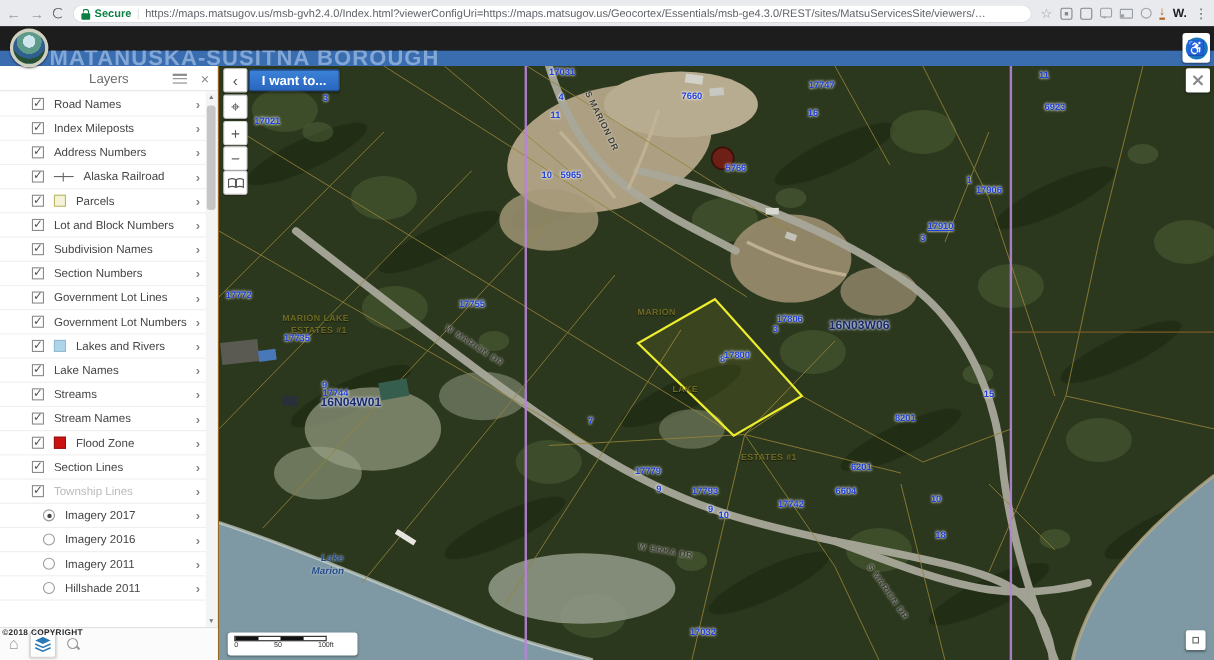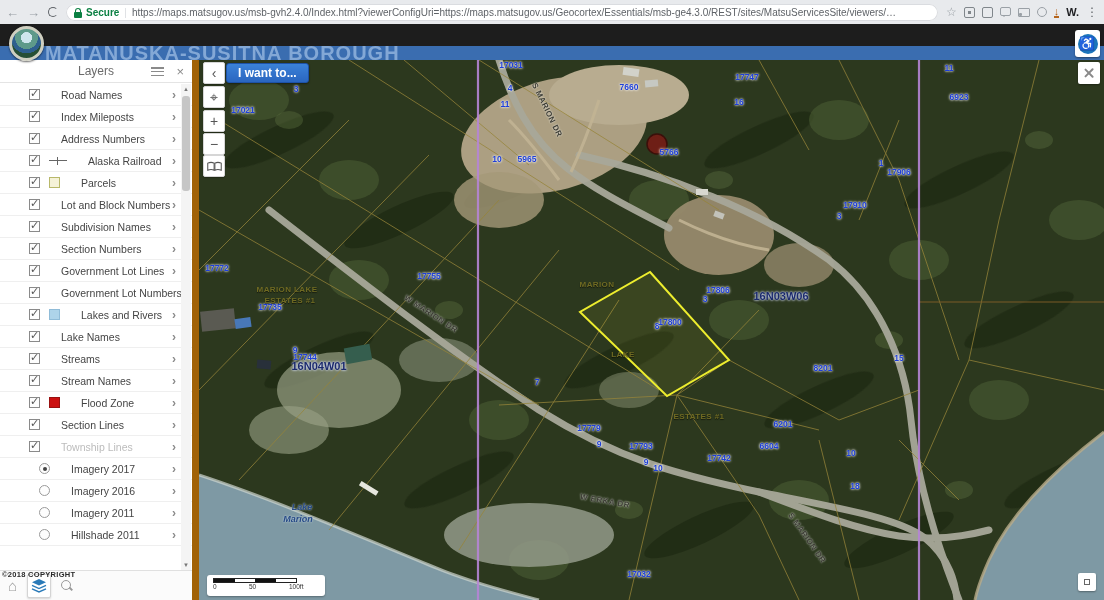--- a/index.html
+++ b/index.html
@@ -35,42 +35,42 @@
   .apptitle { position:absolute; left:60px; top:27px; color:#fff; font-size:15px; font-weight:bold; letter-spacing:.2px;margin-top:31px; }
   .band { position:absolute; left:0; top:46px; width:1104px; height:14px; background:#3a6db0; overflow:hidden; }
   .watermark { position:absolute; left:45px; top:-4px; font-size:20px; font-weight:bold; letter-spacing:1px; color:rgba(170,200,235,.65); white-space:nowrap; }
   .logo { position:absolute; left:9px; top:26px; width:35px; height:35px; border-radius:50%; z-index:30;
           background:radial-gradient(circle at 50% 30%, #cfe6ee 0 22%, #5e9a8a 23% 45%, #2e5f8e 46% 62%, #274f35 63% 100%);
           border:3px solid #cfcfc0; box-shadow:0 1px 2px rgba(0,0,0,.6); }
   .a11ybtn { position:absolute; right:4px; top:30px; width:25px; height:27px; background:#fff; border-radius:3px; z-index:31; display:flex; align-items:center; justify-content:center; box-shadow:0 1px 2px rgba(0,0,0,.4); }
   .a11ycirc { width:20px; height:20px; border-radius:50%; background:#1b75bb; color:#fff; font-size:13px; line-height:20px; text-align:center; }
 
   
-  .sidebar { position:absolute; left:0; top:60px; width:199px; height:540px; background:#fff; border-right:7px solid #a16207; }
+  .sidebar { position:absolute; left:0; top:60px; width:199px; height:540px; background:#fff; border-right:1px solid #a16207; }
   .phead { position:absolute; left:0; top:0; width:100%; height:23px; border-bottom:1px solid #e4e4e4; display:flex; align-items:center; }
   .ptitle { position:absolute; left:0; right:0; text-align:center; color:#6a6a6a; font-size:12px; }
   .hamb { position:absolute; right:28px; top:7px; width:13px; height:9px; display:flex; flex-direction:column; justify-content:space-between; }
   .hamb i { display:block; height:1.5px; background:#8a8a8a; }
   .pclose { position:absolute; right:8px; top:4px; color:#8a8a8a; font-size:13px; }
   .llist { position:absolute; left:0; top:24px; width:100%; bottom:30px; overflow:hidden; }
   .lrow { position:relative; height:22px; display:flex; align-items:center; border-bottom:1px solid #efefef; padding-left:29px; cursor:pointer; }
   .lrow.indent { padding-left:39px; }
   .minus { position:absolute; left:13px; top:10px; width:9px; height:1.5px; background:#666; }
   .cb { width:11px; height:11px; border:1px solid #8a8a8a; background:#fdfdfd; position:relative; flex:0 0 auto; }
   .cb.on::after { content:"✓"; position:absolute; left:0px; top:-3px; font-size:11px; color:#555; }
   .radio { width:11px; height:11px; border:1px solid #9a9a9a; border-radius:50%; background:#fdfdfd; position:relative; flex:0 0 auto; }
   .radio.on::after { content:""; position:absolute; left:2.5px; top:2.5px; width:4px; height:4px; border-radius:50%; background:#444; }
   .sw { flex:0 0 auto; margin-left:9px; }
   .sw.parcel { width:11px; height:11px; background:#f5f2d8; border:1px solid #b8b86a; }
   .sw.water  { width:11px; height:11px; background:#aed4ea; border:1px solid #90bcd8; }
   .sw.flood  { width:11px; height:11px; background:#cc1111; border:1px solid #911; }
   .sw.railroad { width:18px; height:10px; position:relative; }
   .sw.railroad::before { content:""; position:absolute; left:0; right:0; top:4.5px; height:1.2px; background:#666; }
   .sw.railroad::after { content:""; position:absolute; left:8px; top:1px; width:1.2px; height:8px; background:#666; }
-  .llabel { margin-left:21px; font-size:10.5px; color:#454545; white-space:nowrap; }
+  .llabel { margin-left:9px; font-size:10.5px; color:#454545; white-space:nowrap; }
   .llabel.muted { color:#bcbcbc; }
   .chev { margin-left:auto; margin-right:16px; color:#8a8a8a; font-size:12px; font-weight:bold; }
   .scrollbar { position:absolute; right:1px; top:24px; bottom:30px; width:10px; background:#f4f4f4; }
   .scrollbar .up, .scrollbar .dn { position:absolute; left:0; width:10px; height:10px; font-size:6px; color:#777; text-align:center; line-height:10px; }
   .scrollbar .up { top:0; } .scrollbar .dn { bottom:0; }
   .thumb { position:absolute; left:1px; top:12px; width:8px; height:95px; background:#c6c6c6; border-radius:3px; }
   .sbottom { position:absolute; left:0; bottom:0; width:100%; height:30px; background:#fbfbfb; border-top:1px solid #e0e0e0; display:flex; align-items:center; padding-left:8px; gap:10px; }
   .homeic { font-size:15px; color:#9a9a9a; }
   .layersbtn { width:24px; height:24px; background:#fff; border:1px solid #d4d4d4; border-radius:2px; box-shadow:0 1px 2px rgba(0,0,0,.15); display:flex; align-items:center; justify-content:center; }
   .magic { position:relative; width:12px; height:12px; }
@@ -408,37 +408,37 @@
         <span class="ml n" style="left: 97px; top: 29px;">3</span>
         <span class="ml n" style="left: 306px; top: 44px;">11</span>
         <span class="ml n" style="left: 312px; top: 5px;">17031</span>
         <span class="ml n" style="left: 311px; top: 28px;">4</span>
         <span class="ml n" style="left: 430px; top: 27px;">7660</span>
         <span class="ml n" style="left: 548px; top: 17px;">17747</span>
         <span class="ml n" style="left: 540px; top: 42px;">16</span>
         <span class="ml n" style="left: 750px; top: 8px;">11</span>
         <span class="ml n" style="left: 760px; top: 37px;">6923</span>
         <span class="ml n" style="left: 298px; top: 99px;">10</span>
-        <span class="ml n" style="left: 320px; top: 99px; padding-left: 16px;">5965</span>
+        <span class="ml n" style="left: 320px; top: 99px;">5965</span>
         <span class="ml n" style="left: 470px; top: 92px;">5766</span>
         <span class="ml n" style="left: 682px; top: 103px;">1</span>
         <span class="ml n" style="left: 700px; top: 112px;">17906</span>
-        <span class="ml n" style="left: 656px; top: 145px;">17910</span>
+        <span class="ml n" style="left: 656px; top: 145px; text-decoration: underline;">17910</span>
         <span class="ml n" style="left: 640px; top: 156px;">3</span>
         <span class="ml n" style="left: 18px; top: 208px;">17772</span>
         <span class="ml n" style="left: 230px; top: 216px;">17755</span>
         <span class="ml n" style="left: 71px; top: 247px;">17735</span>
         <span class="ml n" style="left: 96px; top: 290px;">9</span>
         <span class="ml n" style="left: 106px; top: 297px;">17744</span>
         <span class="ml n" style="left: 458px; top: 266px;">8</span>
         <span class="ml n" style="left: 471px; top: 262px;">17800</span>
         <span class="ml n" style="left: 506px; top: 239px;">3</span>
         <span class="ml n" style="left: 519px; top: 230px;">17806</span>
         <span class="ml n" style="left: 700px; top: 298px;">15</span>
-        <span class="ml n" style="left: 614px; top: 308px; padding-left: 20px;">8201</span>
+        <span class="ml n" style="left: 614px; top: 320px; padding-left: 20px;">8201</span>
         <span class="ml n" style="left: 584px; top: 364px;">6201</span>
         <span class="ml n" style="left: 338px; top: 322px;">7</span>
         <span class="ml n" style="left: 390px; top: 368px;">17779</span>
         <span class="ml n" style="left: 400px; top: 384px;">9</span>
         <span class="ml n" style="left: 442px; top: 386px;">17793</span>
         <span class="ml n" style="left: 447px; top: 402px;">9</span>
         <span class="ml n" style="left: 520px; top: 398px;">17742</span>
         <span class="ml n" style="left: 459px; top: 408px;">10</span>
         <span class="ml n" style="left: 570px; top: 386px;">6604</span>
         <span class="ml n" style="left: 652px; top: 393px;">10</span>

